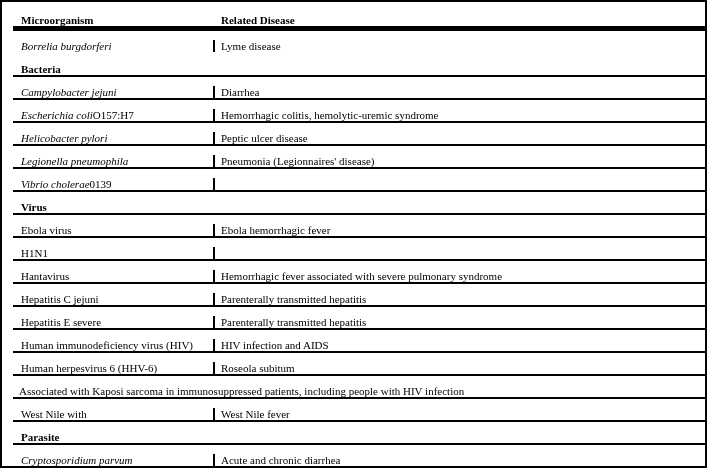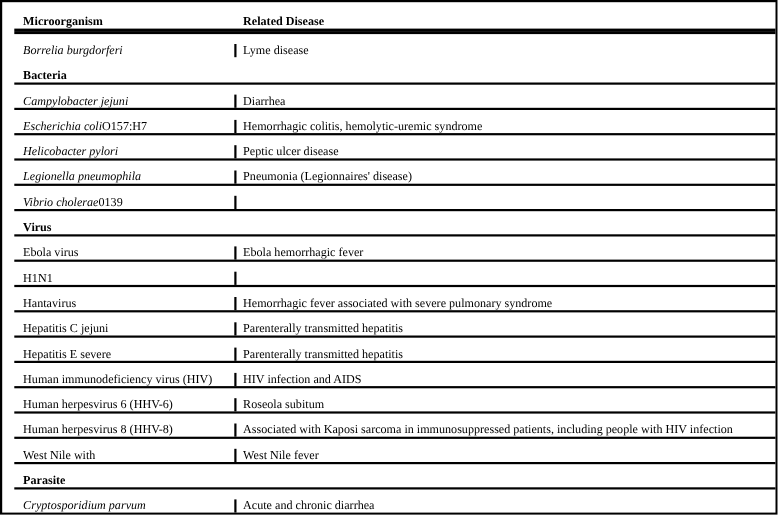--- a/index.html
+++ b/index.html
@@ -145,24 +145,20 @@
 
   <div class="row">
     <div class="cell c1">
       <span class="it"></span>
         <span>Human herpesvirus 6 (HHV-6)</span>
     </div>
     <div class="cell c2">Roseola subitum</div>
   </div>
 
   <div class="row">
-    <div class="cell c1">
-      <span class="it"></span>
-        <span>Human herpesvirus 8 (HHV-8)</span>
-    </div>
     <div class="cell c2">Associated with Kaposi sarcoma in immunosuppressed patients, including people with HIV infection</div>
   </div>
 
   <div class="row">
     <div class="cell c1">
       <span class="it"></span>
         <span>West Nile with</span>
     </div>
     <div class="cell c2">West Nile fever</div>
   </div>

